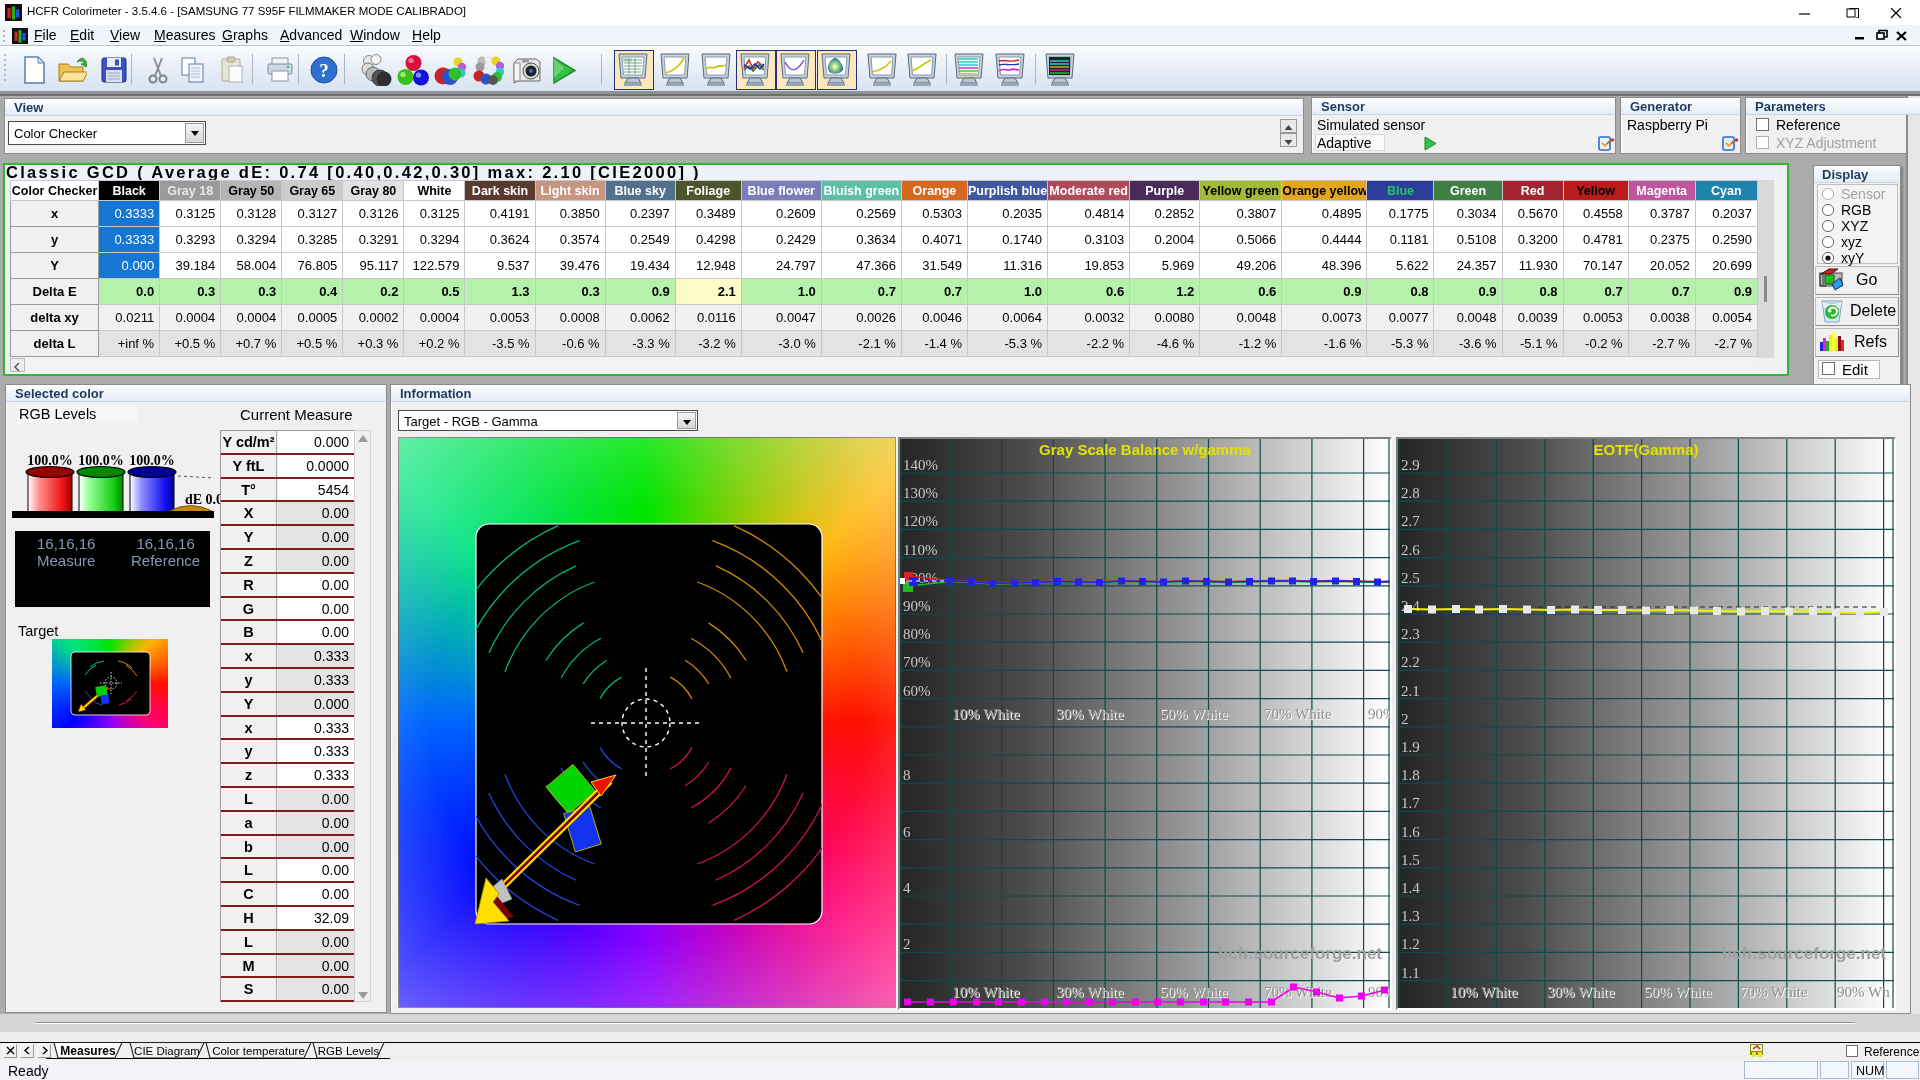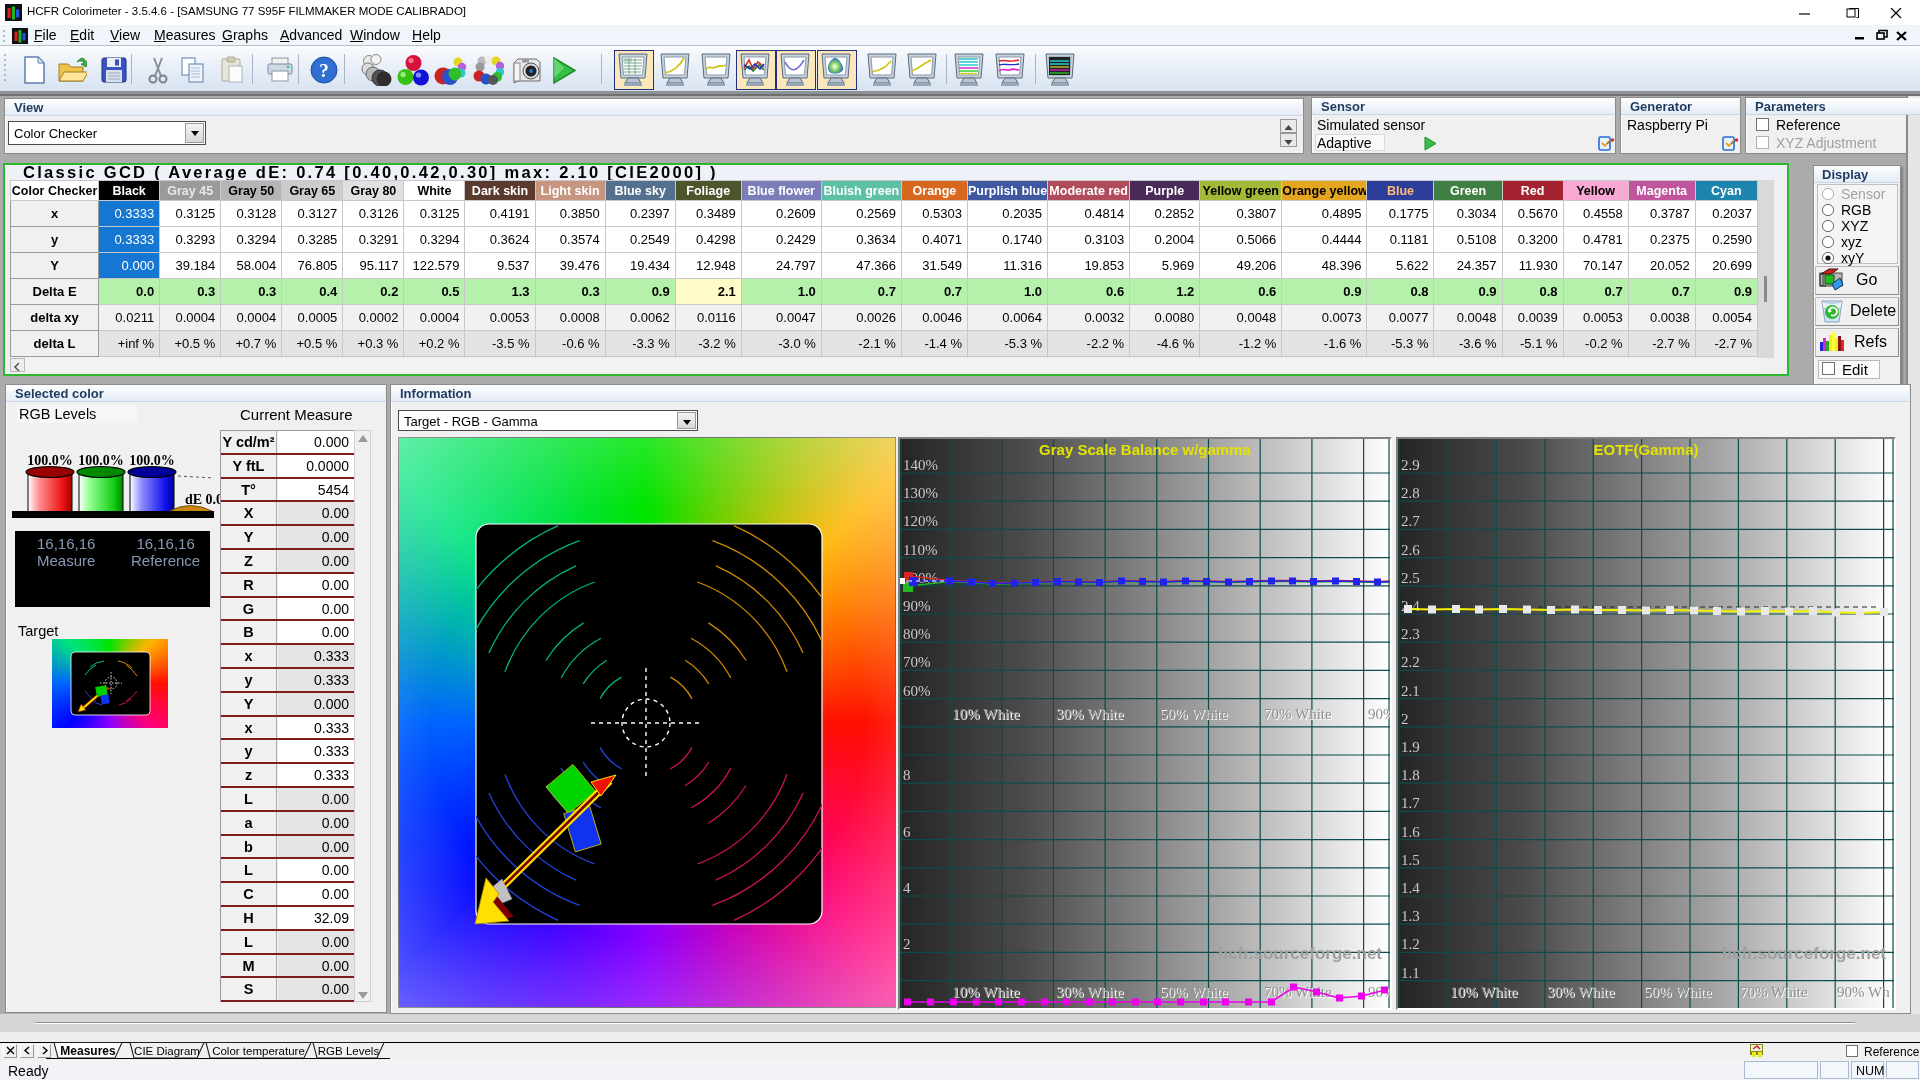--- a/index.html
+++ b/index.html
@@ -327,21 +327,21 @@
       <circle cx="14.5" cy="5" r="1.8" fill="#d03030"></circle>
       <path d="M9 9 l5 -4" stroke="#555" stroke-width="1"></path>
     </svg>
 <div class="win" style="left:1745px;top:97px;width:162px;height:57px"></div>
 <div class="ptitle" style="left:1746px;top:98px;width:181px;position:absolute">Parameters</div>
 <div class="chk" style="left:1756px;top:118px"></div>
 <div class="abs" style="left:1776px;top:117px;font-size:14px">Reference</div>
 <div class="chk" style="left:1756px;top:136px;border-color:#b0b0b0"></div>
 <div class="abs" style="left:1776px;top:135px;font-size:14px;color:#a0a0a0">XYZ Adjustment</div>
 <div class="abs" style="left:3px;top:163px;width:1786px;height:213px;background:#f0f0f0;border:2px solid #2db82d"></div>
-<div class="abs" style="left:6px;top:165px;width:1780px;height:15px;background:#eef2f8;font-weight:bold;font-size:16.5px;letter-spacing:2.3px;padding-left:17px;color:#000;line-height:14px">Classic GCD ( Average dE: 0.74 [0.40,0.42,0.30] max: 2.10 [CIE2000] )</div>
+<div class="abs" style="left:6px;top:165px;width:1780px;height:15px;background:#eef2f8;font-weight:bold;font-size:16.5px;letter-spacing:2.3px;color:#000;line-height:14px">Classic GCD ( Average dE: 0.74 [0.40,0.42,0.30] max: 2.10 [CIE2000] )</div>
 <table class="gcd abs" style="left:10px;top:180px;width:1748px">
       <colgroup>
         <col style="width:88px">
         <col style="width:61px">
         <col style="width:61px">
         <col style="width:61px">
         <col style="width:61px">
         <col style="width:61px">
         <col style="width:61px">
         <col style="width:70px">
@@ -360,41 +360,41 @@
         <col style="width:68px">
         <col style="width:61px">
         <col style="width:65px">
         <col style="width:67px">
         <col style="width:62px">
       </colgroup>
       <tbody>
         <tr>
           <th style="background:#ffffff;color:#000000">Color Checker</th>
           <th style="background:#000000;color:#ffffff">Black</th>
-          <th style="background:#9a9a9a;color:#e8e8e8">Gray 45</th>
+          <th style="background:#9a9a9a;color:#e8e8e8">Gray 18</th>
           <th style="background:#b5b5b5;color:#000000">Gray 50</th>
           <th style="background:#cccccc;color:#000000">Gray 65</th>
           <th style="background:#e1e1e1;color:#000000">Gray 80</th>
           <th style="background:#ffffff;color:#000000">White</th>
           <th style="background:#5a3a2e;color:#ffffff">Dark skin</th>
           <th style="background:#c69681;color:#ffffff">Light skin</th>
           <th style="background:#53718f;color:#ffffff">Blue sky</th>
           <th style="background:#4c552c;color:#ffffff">Foliage</th>
           <th style="background:#7b7db8;color:#ffffff">Blue flower</th>
           <th style="background:#5cbfa6;color:#ffffff">Bluish green</th>
           <th style="background:#d8681f;color:#ffffff">Orange</th>
           <th style="background:#3f58a0;color:#ffffff">Purplish blue</th>
           <th style="background:#b04b5c;color:#ffffff">Moderate red</th>
           <th style="background:#4a2a59;color:#ffffff">Purple</th>
           <th style="background:#a2ba38;color:#000000">Yellow green</th>
           <th style="background:#e4a51f;color:#000000">Orange yellow</th>
-          <th style="background:#2c3e99;color:#fdba74">Blue</th>
+          <th style="background:#2c3e99;color:#22c55e">Blue</th>
           <th style="background:#3f7f44;color:#ffffff">Green</th>
           <th style="background:#a32430;color:#ffffff">Red</th>
-          <th style="background:#f9a8d4;color:#000000">Yellow</th>
+          <th style="background:#b91c1c;color:#000000">Yellow</th>
           <th style="background:#c0559e;color:#ffffff">Magenta</th>
           <th style="background:#1d84ad;color:#ffffff">Cyan</th>
         </tr>
         <tr class="">
           <td class="rowlab">x</td>
           <td class="selblue">0.3333</td>
           <td>0.3125</td>
           <td>0.3128</td>
           <td>0.3127</td>
           <td>0.3126</td>

